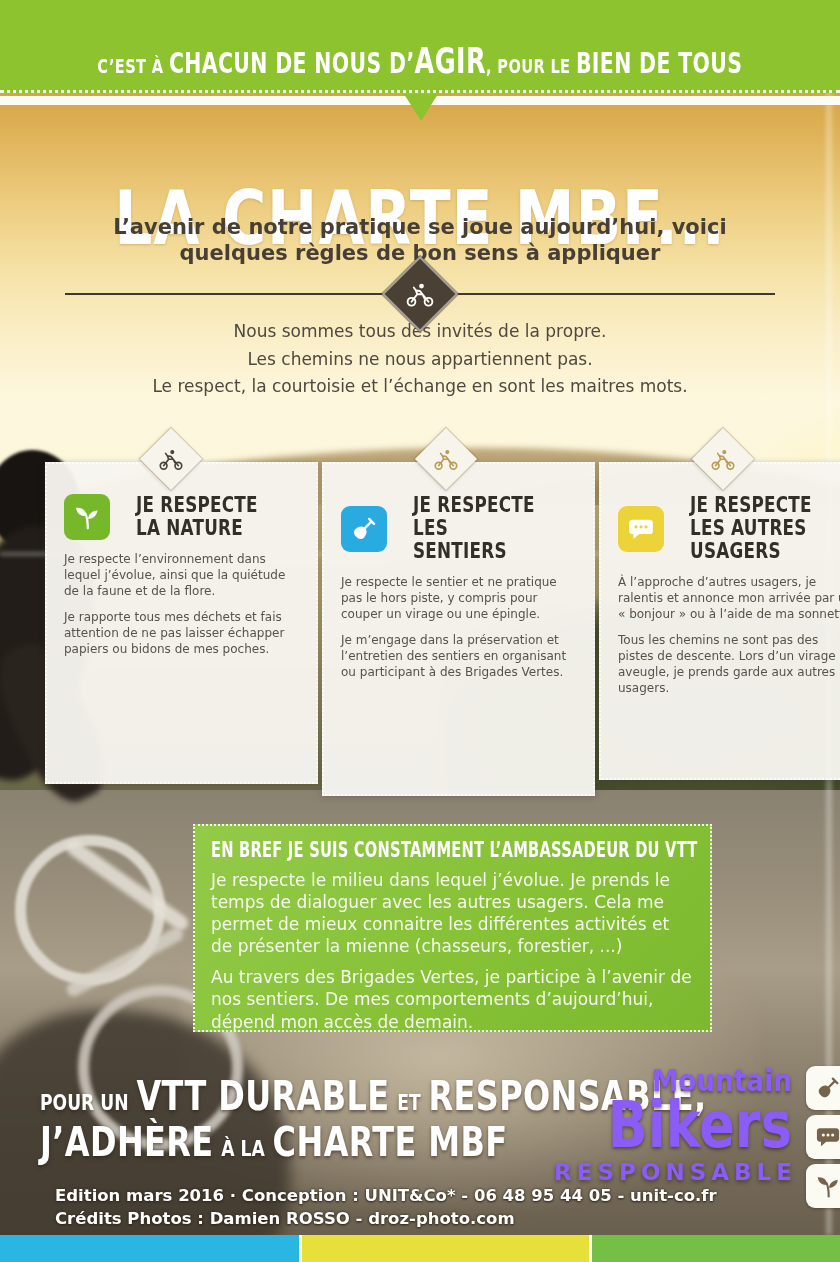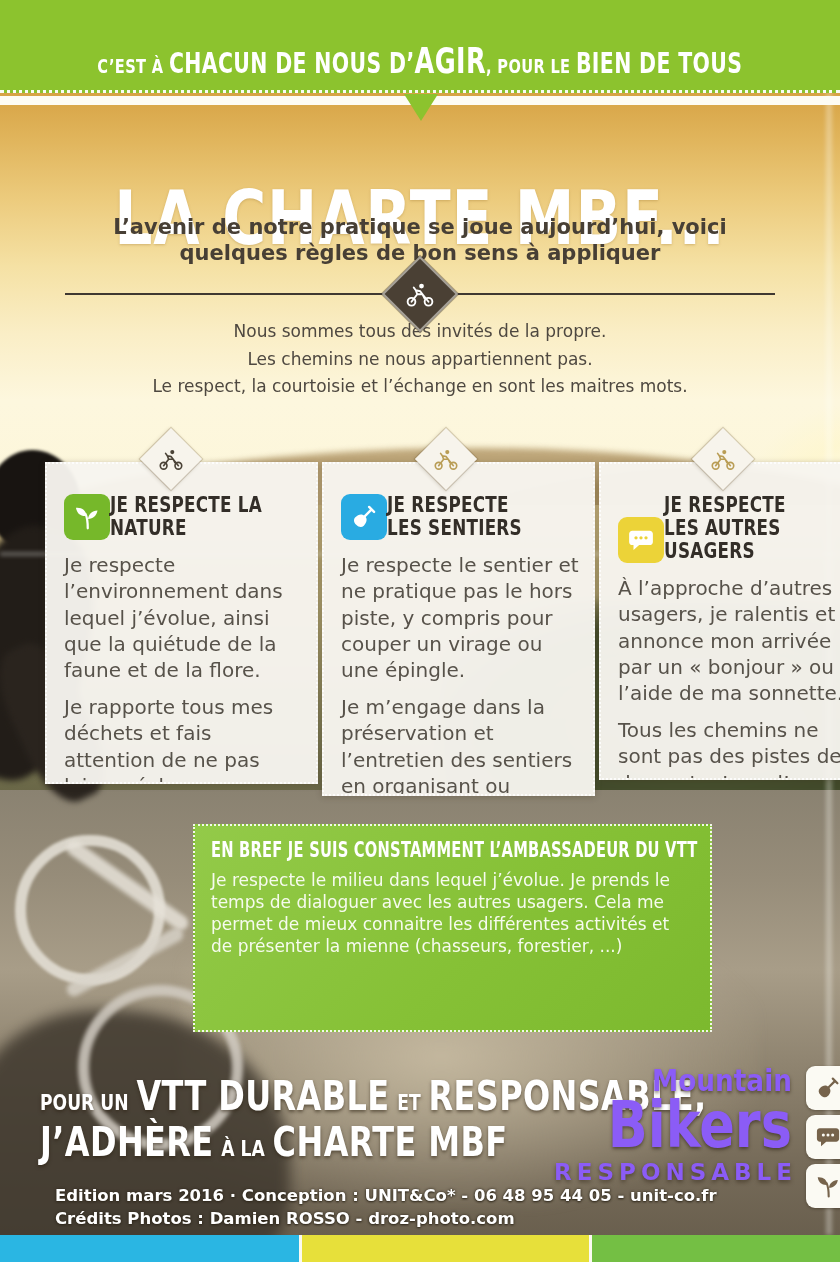--- a/index.html
+++ b/index.html
@@ -80,27 +80,27 @@
   .d1{left:149px;top:437px;color:#4a4236;}
   .d2{left:424px;top:437px;color:#b99d55;}
   .d3{left:701px;top:437px;color:#b99d55;}
 
   .card{position:absolute;z-index:1;top:462px;background:rgba(247,245,239,.96);
     border:2px dotted rgba(255,255,255,.85);box-shadow:0 1px 6px rgba(60,50,30,.28);
     padding:30px 14px 0 17px;overflow:hidden;}
   .card1{left:45px;width:273px;height:322px;}
   .card2{left:322px;width:273px;height:334px;}
   .card3{left:599px;width:273px;height:318px;}
-  .card-head{display:flex;align-items:flex-end;gap:0;margin-bottom:12px;}
+  .card-head{display:flex;align-items:center;gap:26px;margin-bottom:12px;}
   .badge{flex:0 0 auto;width:46px;height:46px;border-radius:9px;display:flex;align-items:center;
     justify-content:center;color:#fff;}
   .badge-green{background:#76b82a;} .badge-blue{background:#29abe2;} .badge-yellow{background:#ecd338;--dot:#ecd338;}
   .card h2{margin:0;width:212px;font-size:21px;line-height:1.1;color:#332e28;
     transform:scaleX(.8);transform-origin:left center;letter-spacing:.3px;}
-  .card p{margin:0 0 11px;font-size:20px;line-height:1.31;color:#57524a;}
+  .card p{margin:0 0 11px;font-size:12px;line-height:1.31;color:#57524a;}
 
   
   .summary{position:absolute;z-index:2;left:193px;top:824px;width:519px;height:208px;
     background:linear-gradient(135deg,#93ca49 0%,#86c136 55%,#7cb92e 100%);
     border:2px dotted rgba(255,255,255,.9);padding:12px 16px 0;color:#fff;}
   .summary h3{margin:0 0 7px;font-size:21px;letter-spacing:.3px;color:#fff;white-space:nowrap;
     transform:scaleX(.7);transform-origin:left center;}
   .summary p{margin:0 0 9px;font-size:17px;line-height:1.3;color:#f6fbee;}
 
   
@@ -257,20 +257,21 @@
       </span>
       <h2>JE RESPECTE LES AUTRES USAGERS</h2>
     </header>
     <p>À l’approche d’autres usagers, je ralentis et annonce mon arrivée par un « bonjour » ou à l’aide de ma sonnette.</p>
     <p>Tous les chemins ne sont pas des pistes de descente. Lors d’un virage aveugle, je prends garde aux autres usagers.</p>
   </section>
 
   <section class="summary">
     <h3>EN BREF JE SUIS CONSTAMMENT L’AMBASSADEUR DU VTT</h3>
     <p>Je respecte le milieu dans lequel j’évolue. Je prends le temps de dialoguer avec les autres usagers. Cela me permet de mieux connaitre les différentes activités et de présenter la mienne (chasseurs, forestier, ...)</p>
+    <p>Au travers des Brigades Vertes, je participe à l’avenir de nos sentiers. De mes comportements d’aujourd’hui, dépend mon accès de demain.</p>
   </section>
 
   <div class="slogan">
     <div class="sl-line">
       <span class="sl small">POUR UN</span>
       <span class="sl big">VTT DURABLE</span>
       <span class="sl small">ET</span>
       <span class="sl big">RESPONSABLE,</span>
     </div>
     <div class="sl-line">

